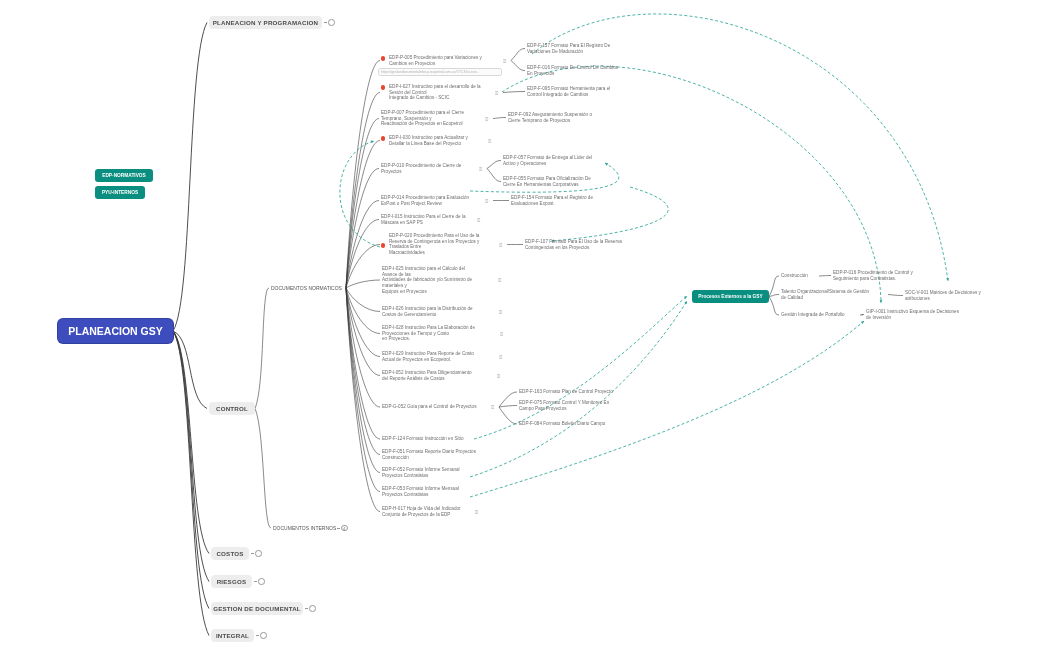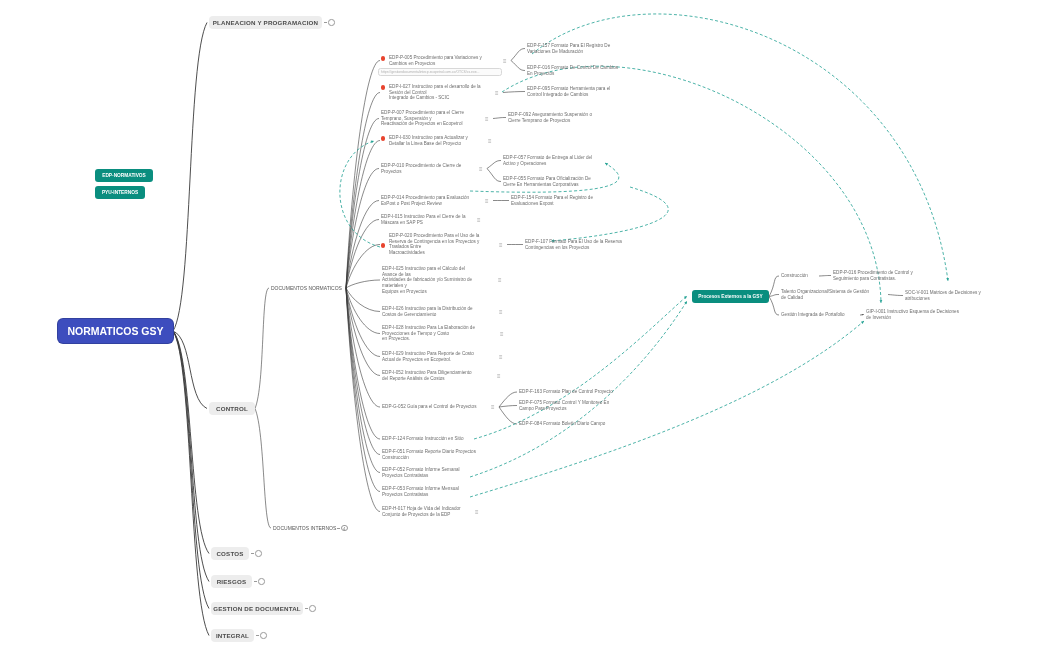--- a/index.html
+++ b/index.html
@@ -88,21 +88,21 @@
       <path d="M 630 187 C 715 212, 645 233, 551 241" class="rel-edge"></path>
       <polygon points="551,241 553.7499032873244,239.36353065706612 553.9912577682817,242.13682758749724" class="rel-arrow"></polygon>
       <path d="M 474 439 C 570 412, 648 330, 687 296" class="rel-edge"></path>
       <polygon points="687,296 685.7538140394929,298.9473751969905 683.9166000800585,296.85594680541783" class="rel-arrow"></polygon>
       <path d="M 470 477 C 585 440, 655 352, 687 301" class="rel-edge"></path>
       <polygon points="687,301 686.6364134264415,304.1792774027329 684.2835774188154,302.69146337838885" class="rel-arrow"></polygon>
       <path d="M 470 497 C 620 452, 775 398, 864 321" class="rel-edge"></path>
       <polygon points="864,321 862.7184565551426,323.9321743466143 860.9065287504824,321.81880133634945" class="rel-arrow"></polygon>
     </svg>
   <div id="nodes">
-      <div class="node kind-root" style="left: 58px; top: 319px; width: 115px; height: 24px;">NORMATICOS GSY</div>
+      <div class="node kind-root" style="left: 58px; top: 319px; width: 115px; height: 24px;">PLANEACION GSY</div>
       <div class="node kind-topic" style="left: 209px; top: 16px; width: 113px; height: 13px;">PLANEACION Y PROGRAMACION</div>
       <span class="badge-dash" style="left: 324px; top: 22px;"></span>
       <span class="badge" style="left: 328px; top: 19px;"></span>
       <div class="node kind-topic" style="left: 209px; top: 402px; width: 46px; height: 13px;">CONTROL</div>
       <div class="node kind-topic" style="left: 211px; top: 547px; width: 38px; height: 13px;">COSTOS</div>
       <span class="badge-dash" style="left: 251px; top: 553px;"></span>
       <span class="badge" style="left: 255px; top: 550px;"></span>
       <div class="node kind-topic" style="left: 211px; top: 575px; width: 41px; height: 13px;">RIESGOS</div>
       <span class="badge-dash" style="left: 254px; top: 581px;"></span>
       <span class="badge" style="left: 258px; top: 578px;"></span>

